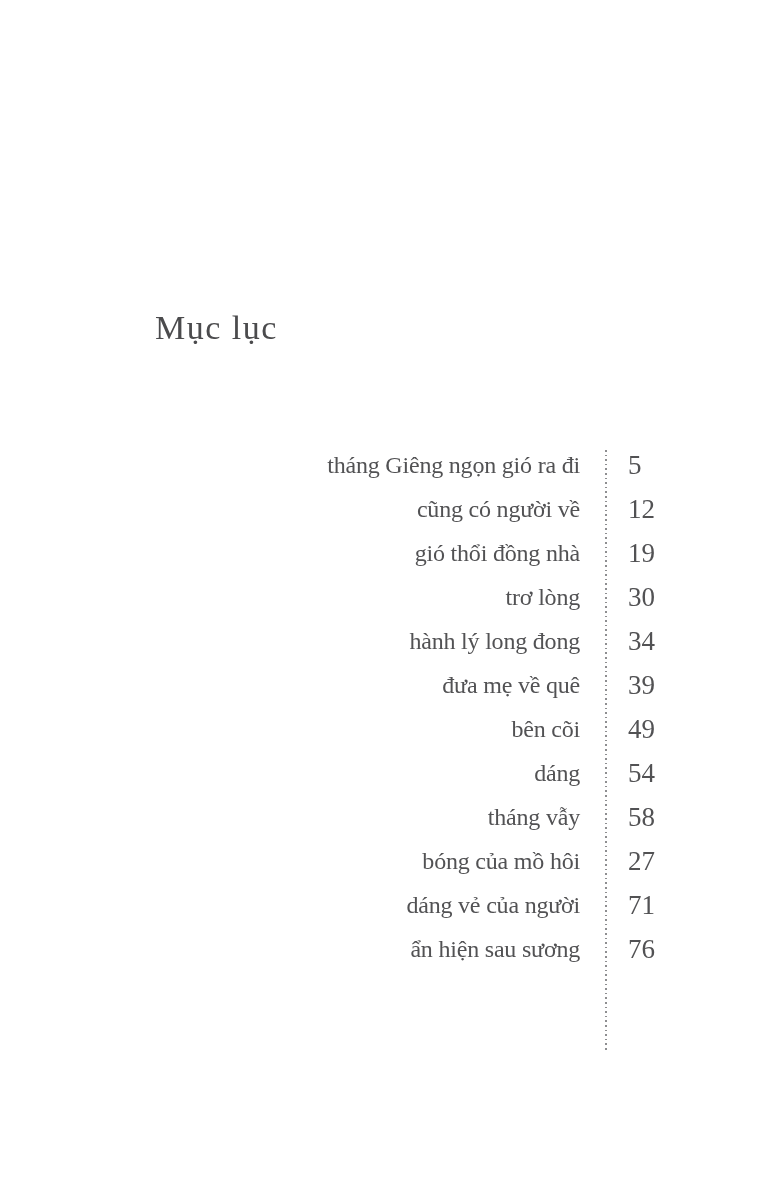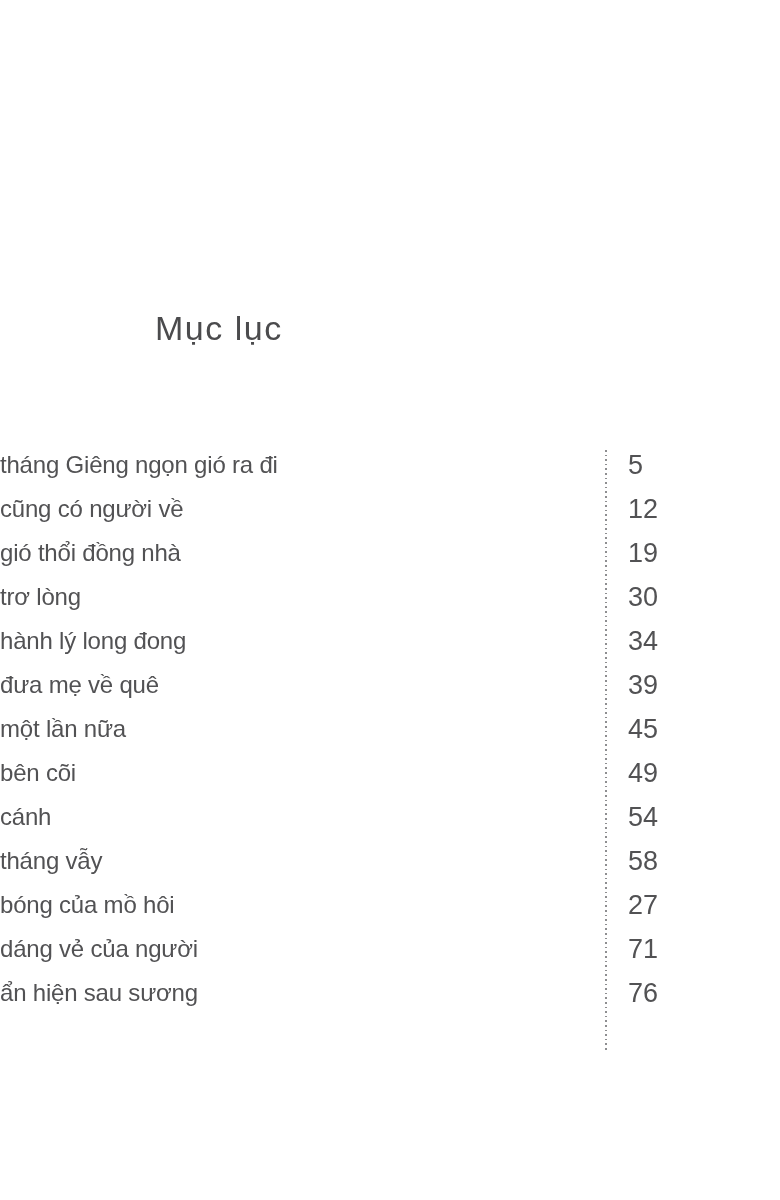--- a/index.html
+++ b/index.html
@@ -11,20 +11,21 @@
     height: 1200px;
     background: #ffffff;
     position: relative;
     overflow: hidden;
     font-family: "Liberation Sans", sans-serif;
   }
   .page {
     position: absolute;
     inset: 0;
     background: #ffffff;
+    font-family: Liberation Serif, serif;
   }
   .toc-title {
     position: absolute;
     left: 155px;
     top: 308px;
     font-size: 34px;
     font-weight: 300;
     letter-spacing: 1.5px;
     color: #4b4b4d;
     line-height: 1.2;
@@ -36,20 +37,21 @@
     width: 780px;
   }
   .toc-row {
     display: grid;
     grid-template-columns: 580px 1fr;
     height: 44px;
     align-items: center;
   }
   .toc-label {
     grid-column: 1;
+    text-align: right;
     font-size: 24px;
     font-weight: 300;
     letter-spacing: -0.2px;
     color: #525254;
     white-space: nowrap;
   }
   .toc-page {
     grid-column: 2;
     padding-left: 48px;
     font-size: 27px;
@@ -106,32 +108,28 @@
     <div class="toc-row">
       <div class="toc-label">hành lý long đong</div>
       <div class="toc-page">34</div>
     </div>
 
     <div class="toc-row">
       <div class="toc-label">đưa mẹ về quê</div>
       <div class="toc-page">39</div>
     </div>
 
-    <div class="toc-row">
-      <div class="toc-label">một lần nữa</div>
-      <div class="toc-page">45</div>
-    </div>
 
     <div class="toc-row">
       <div class="toc-label">bên cõi</div>
       <div class="toc-page">49</div>
     </div>
 
     <div class="toc-row">
-      <div class="toc-label">cánh</div>
+      <div class="toc-label">dáng</div>
       <div class="toc-page">54</div>
     </div>
 
     <div class="toc-row">
       <div class="toc-label">tháng vẫy</div>
       <div class="toc-page">58</div>
     </div>
 
     <div class="toc-row">
       <div class="toc-label">bóng của mồ hôi</div>

